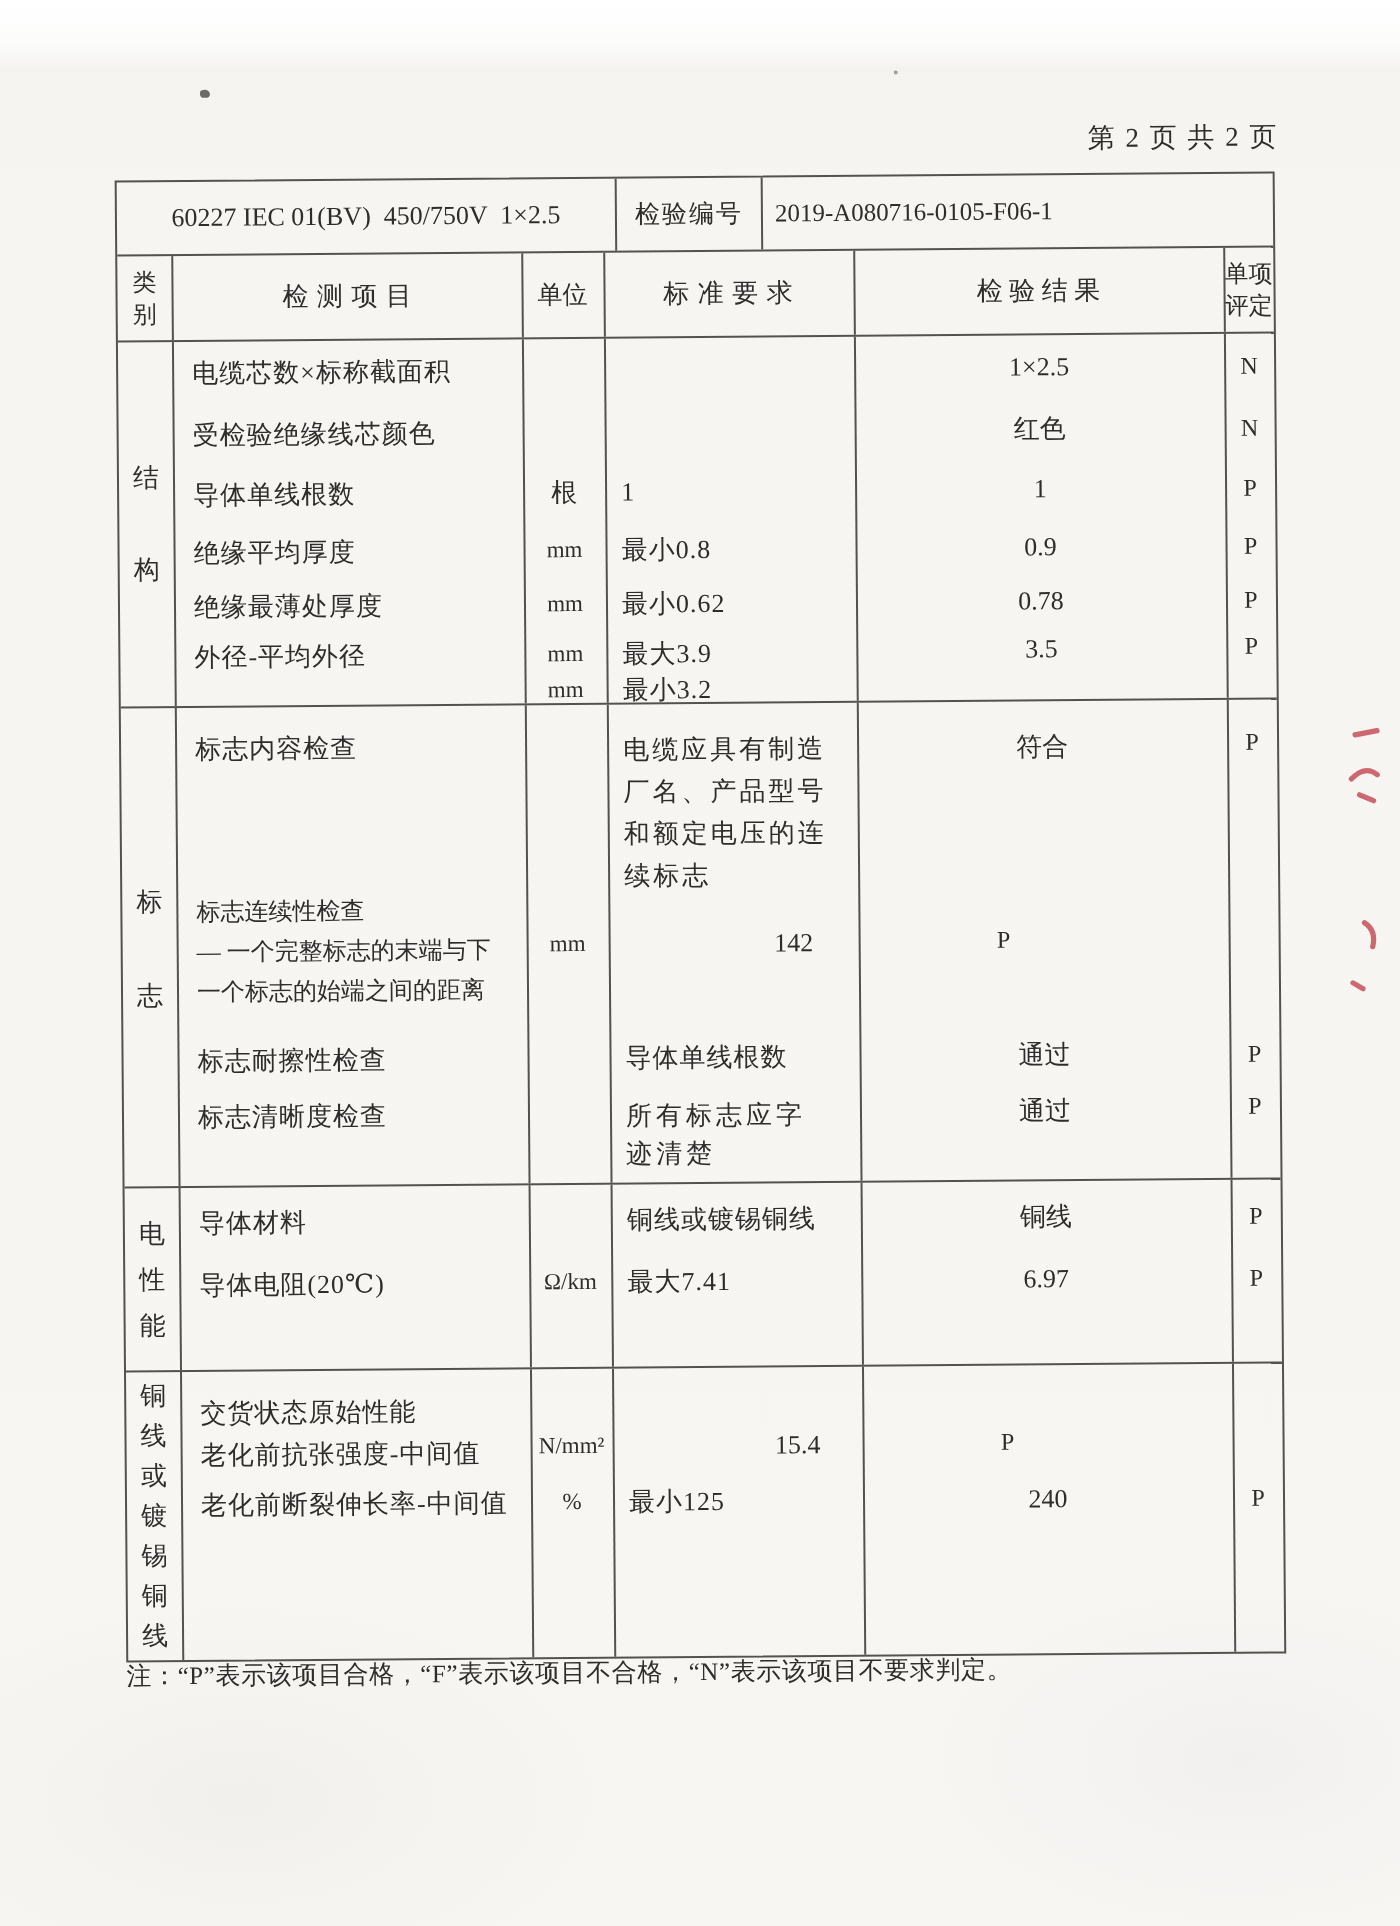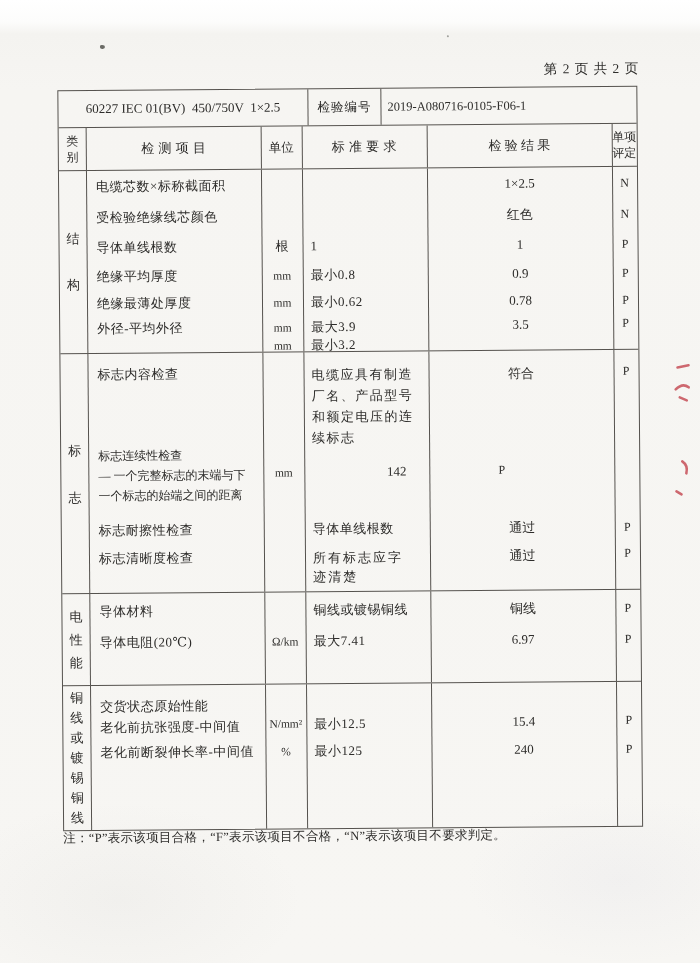--- a/index.html
+++ b/index.html
@@ -244,21 +244,20 @@
         <i class="vl" style="left:174px"></i>
         <i class="vl" style="left:215px"></i>
         <i class="vl" style="left:340px"></i>
         <i class="vl" style="left:525px"></i>
         <div class="row top" style="height:52px;padding-top:10px">
           <div class="c-item" style="line-height:21px">
             <div>交货状态原始性能</div>
             <div>老化前抗张强度-中间值</div>
           </div>
           <div class="c-unit" style="padding-top:23px">N/mm²</div>
-          <div class="c-std" style="padding-top:21px">最小12.5</div>
           <div class="c-res" style="padding-top:21px">15.4</div>
           <div class="c-ver" style="padding-top:21px">P</div>
         </div>
         <div class="row" style="height:30px">
           <div class="c-item">老化前断裂伸长率-中间值</div>
           <div class="c-unit">%</div>
           <div class="c-std">最小125</div>
           <div class="c-res">240</div>
           <div class="c-ver">P</div>
         </div>

